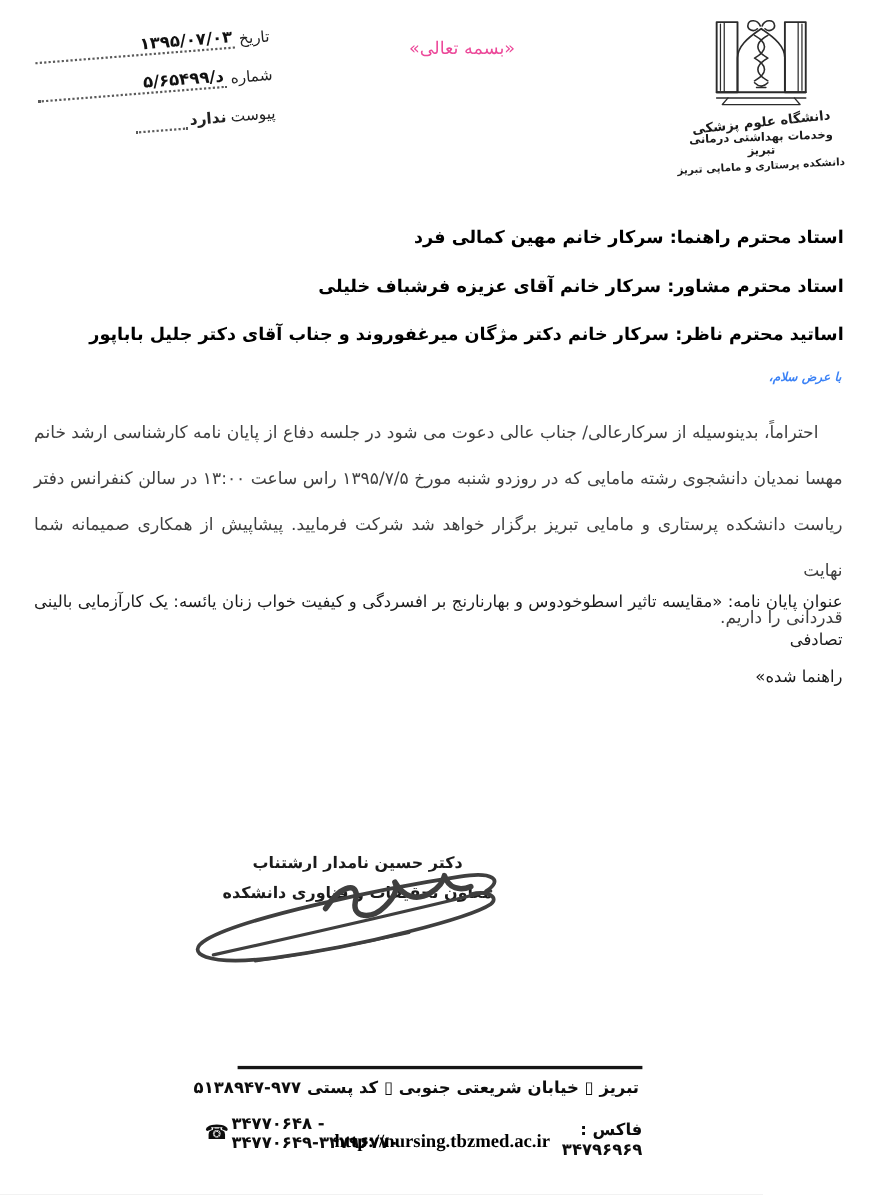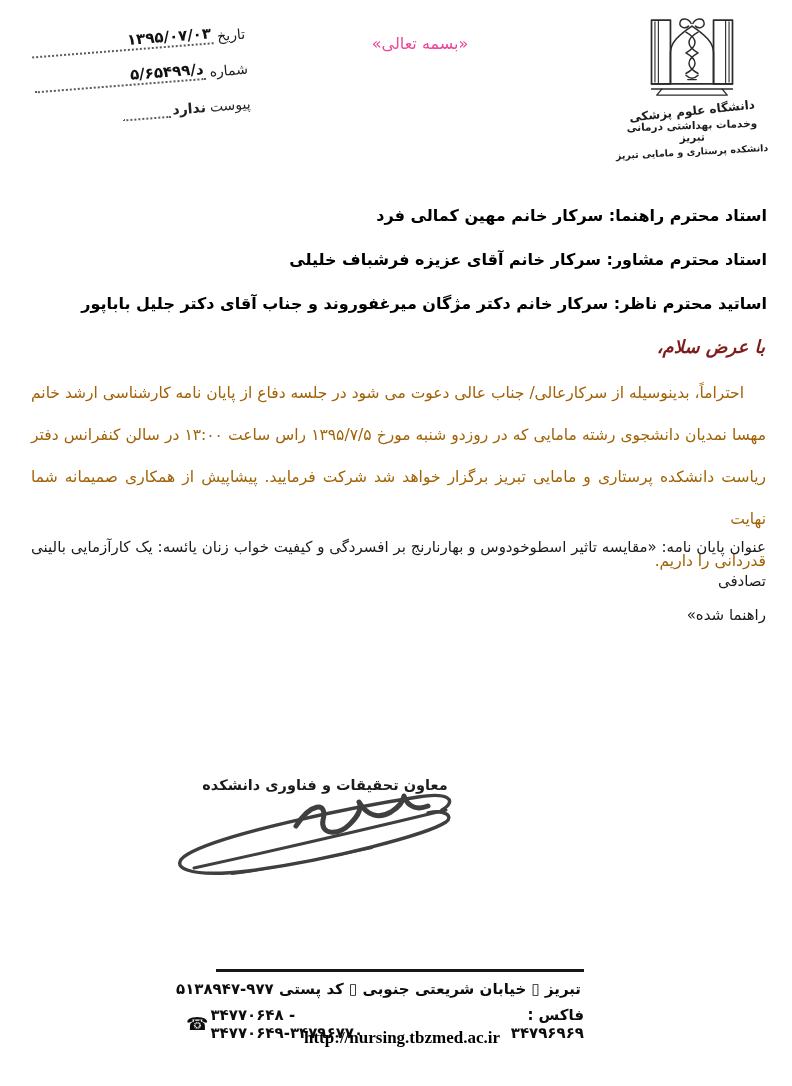--- a/index.html
+++ b/index.html
@@ -34,42 +34,42 @@
   
   .logo{position:absolute;top:6px;right:22px;width:156px;text-align:center;direction:rtl;color:#1c1c1c;}
   .logo svg{display:block;margin:0 auto;}
   .logo-l1{font-size:12px;font-weight:700;transform:rotate(-6deg);margin-top:-6px;letter-spacing:-0.5px;}
   .logo-l2{font-size:10.5px;font-weight:700;margin-top:1px;transform:rotate(-2deg);}
   .logo-l3{font-size:9.5px;font-weight:600;margin-top:3px;transform:rotate(-3deg);}
   
   .recipients{position:absolute;top:206px;right:25px;left:30px;direction:rtl;}
   .recipient-line{font-size:16px;font-weight:700;color:#000;margin-bottom:24px;line-height:1.25;text-align:right;}
   
-  .salutation{position:absolute;top:336px;right:27px;direction:rtl;font-style:italic;font-weight:600;font-size:18px;color:#7f1d1d;}
+  .salutation{position:absolute;top:336px;right:27px;direction:rtl;font-style:italic;font-weight:600;font-size:11px;color:#3b82f6;}
   
-  .body-par{position:absolute;top:372px;right:26px;left:31px;direction:rtl;font-size:15.5px;line-height:42px;color:#a16207;}
+  .body-par{position:absolute;top:372px;right:26px;left:31px;direction:rtl;font-size:15.5px;line-height:42px;color:#404040;}
   .bline{white-space:normal;}
   .bline.just{text-align:justify;text-align-last:justify;}
   .bline.first{text-indent:22px;}
   .bline.last{text-align:right;text-align-last:right;}
   
   .thesis{position:absolute;top:530px;right:26px;left:31px;direction:rtl;font-size:15px;line-height:34px;color:#1a1a1a;}
   .thesis .t1{text-align:justify;text-align-last:justify;}
   .thesis .t2{text-align:right;}
   
   .sig-text{position:absolute;top:772px;left:168px;width:314px;text-align:center;direction:rtl;font-size:14.5px;font-weight:600;line-height:27px;color:#1c1c1c;}
   .sig-scrawl{position:absolute;top:786px;left:136px;width:334px;height:96px;}
   
   .rule{position:absolute;left:216px;top:969px;width:368px;height:3px;background:#161616;}
   .addr{position:absolute;top:980px;left:176px;width:452px;text-align:left;direction:rtl;font-weight:700;font-size:15px;color:#0d0d0d;}
   .addr .postal{direction:ltr;unicode-bidi:isolate;}
   .phones-row{position:absolute;top:1006px;left:186px;width:398px;display:flex;justify-content:space-between;align-items:center;font-weight:700;font-size:15px;color:#0d0d0d;}
   .phones-left{direction:ltr;unicode-bidi:isolate;display:flex;align-items:center;gap:2px;}
   .phone-ico{font-size:18px;line-height:1;}
-  .fax{direction:rtl;unicode-bidi:isolate;}
+  .fax{direction:rtl;unicode-bidi:isolate;margin-top:12px;}
   .url{position:absolute;top:1028px;left:176px;width:452px;text-align:center;font-family:"Liberation Serif","DejaVu Serif",serif;font-weight:700;font-size:17px;color:#000;}
 </style>
 </head>
 <body>
 
 <div class="page">
 
   <div class="meta">
     <div class="meta-row">
       <span class="meta-label">تاریخ</span>
@@ -139,20 +139,21 @@
     <div class="bline just">ریاست دانشکده پرستاری و مامایی تبریز برگزار خواهد شد شرکت فرمایید. پیشاپیش از همکاری صمیمانه شما نهایت</div>
     <div class="bline last">قدردانی را داریم.</div>
   </div>
 
   <div class="thesis">
     <div class="t1">عنوان پایان نامه: «مقایسه تاثیر اسطوخودوس و بهارنارنج بر افسردگی و کیفیت خواب زنان یائسه: یک کارآزمایی بالینی تصادفی</div>
     <div class="t2">راهنما شده»</div>
   </div>
 
   <div class="sig-text">
+    <div>دکتر حسین نامدار ارشتناب</div>
     <div>معاون تحقیقات و فناوری دانشکده</div>
   </div>
   <svg class="sig-scrawl" viewBox="0 0 334 96">
     <g fill="none" stroke="#3f3f3f" stroke-linecap="round" stroke-linejoin="round">
       <path d="M306,24 C322,14 312,6 282,11 C210,22 86,48 52,68 C30,81 52,92 112,85 C196,74 292,48 310,36 C318,30 308,23 292,27" stroke-width="3.4"></path>
       <path d="M160,40 C174,18 192,14 187,34 C184,49 202,50 214,38 C223,29 226,22 223,16 C231,30 243,33 255,26 C263,21 267,16 268,10 C272,22 282,24 292,20" stroke-width="5"></path>
       <path d="M58,82 C140,64 252,38 310,24" stroke-width="3"></path>
       <path d="M96,88 C150,80 200,70 236,62" stroke-width="2.2"></path>
     </g>
   </svg>

